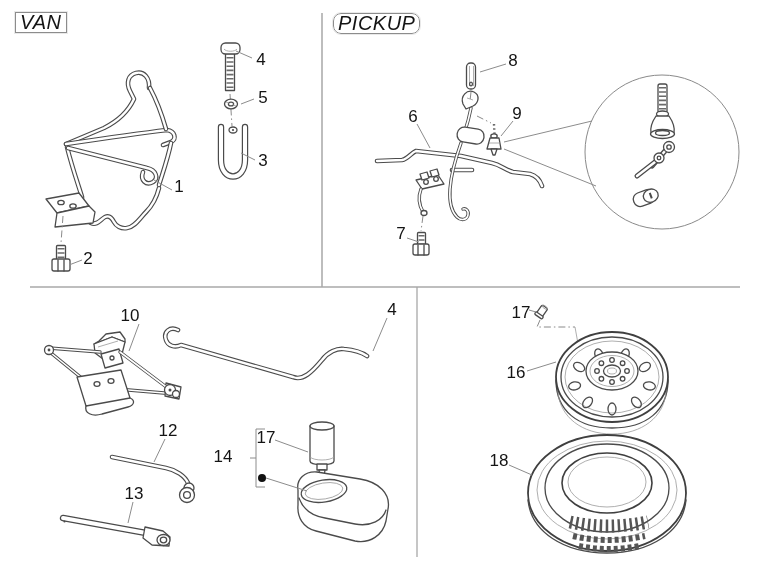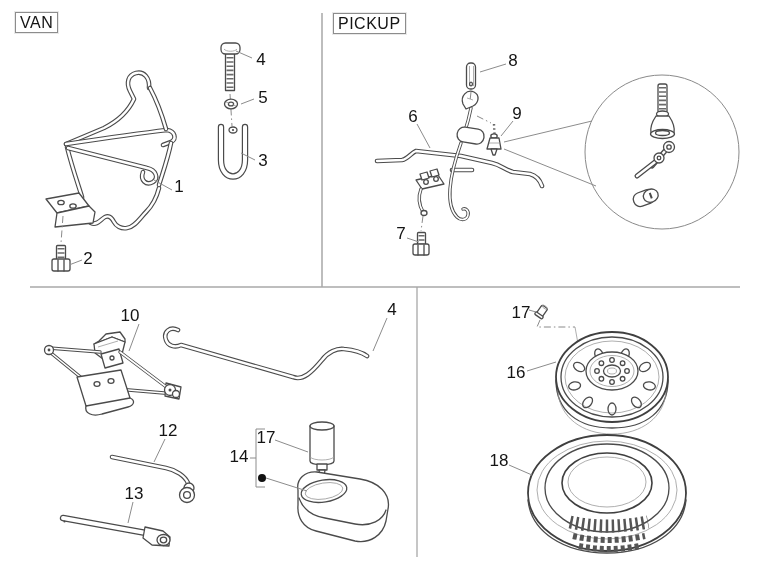--- a/index.html
+++ b/index.html
@@ -1,22 +1,22 @@
 <!DOCTYPE html>
 <html><head>
 <meta charset="utf-8">
 <style>
   html,body{margin:0;padding:0;background:#ffffff;}
   .canvas{position:relative;width:760px;height:573px;background:#fff;
           font-family:"Liberation Sans",sans-serif;overflow:hidden;}
   .canvas svg{position:absolute;left:0;top:0;}
   .tag{position:absolute;border:1px solid #8c8c8c;outline:1px solid #e9e9e9;background:#fff;
-       padding:0 4px;font-size:16px;line-height:19px;color:#141414;letter-spacing:.5px;}
+       padding:0 4px;font-size:20px;line-height:19px;color:#141414;letter-spacing:.5px;font-style:italic;}
   #tag-van{left:15px;top:12px;}
-  #tag-pickup{left:333px;top:13px;}
+  #tag-pickup{left:333px;top:13px;border-radius:8px;}
   .co{position:absolute;transform:translate(-50%,-50%);font-size:17px;color:#141414;}
   
   .ln{stroke:#4b4b4b;stroke-width:1.3;fill:none;stroke-linecap:round;stroke-linejoin:round;}
   .fw{stroke:#4b4b4b;stroke-width:1.3;fill:#fff;stroke-linejoin:round;}
   .to{stroke:#4b4b4b;stroke-width:4.6;fill:none;stroke-linecap:round;stroke-linejoin:round;}
   .ti{stroke:#fff;stroke-width:2.4;fill:none;stroke-linecap:round;stroke-linejoin:round;}
   .to.w6{stroke-width:6.4;} .ti.w6{stroke-width:4.0;}
   .to.w3{stroke-width:3.4;} .ti.w3{stroke-width:1.6;}
   .dd{stroke:#8a8a8a;stroke-width:1;fill:none;stroke-dasharray:7 3 1.5 3;}
   .ld{stroke:#8c8c8c;stroke-width:1;fill:none;}
@@ -375,19 +375,19 @@
 <div class="co" style="left:261px;top:60px">4</div>
 <div class="co" style="left:263px;top:98px">5</div>
 <div class="co" style="left:413px;top:117px">6</div>
 <div class="co" style="left:401px;top:234px">7</div>
 <div class="co" style="left:513px;top:61px">8</div>
 <div class="co" style="left:517px;top:114px">9</div>
 <div class="co" style="left:130px;top:316px">10</div>
 <div class="co" style="left:392px;top:310px">4</div>
 <div class="co" style="left:168px;top:431px">12</div>
 <div class="co" style="left:134px;top:494px">13</div>
-<div class="co" style="left:239px;top:457px">14</div>
+<div class="co" style="left:223px;top:457px">14</div>
 <div class="co" style="left:266px;top:438px">17</div>
 <div class="co" style="left:516px;top:373px">16</div>
 <div class="co" style="left:521px;top:313px">17</div>
 <div class="co" style="left:499px;top:461px">18</div>
 
 </div>
 
 </body></html>

